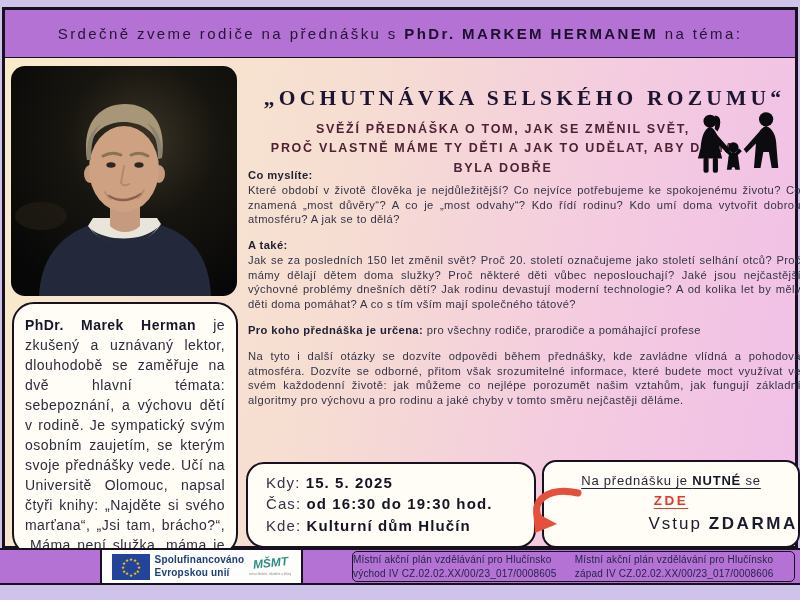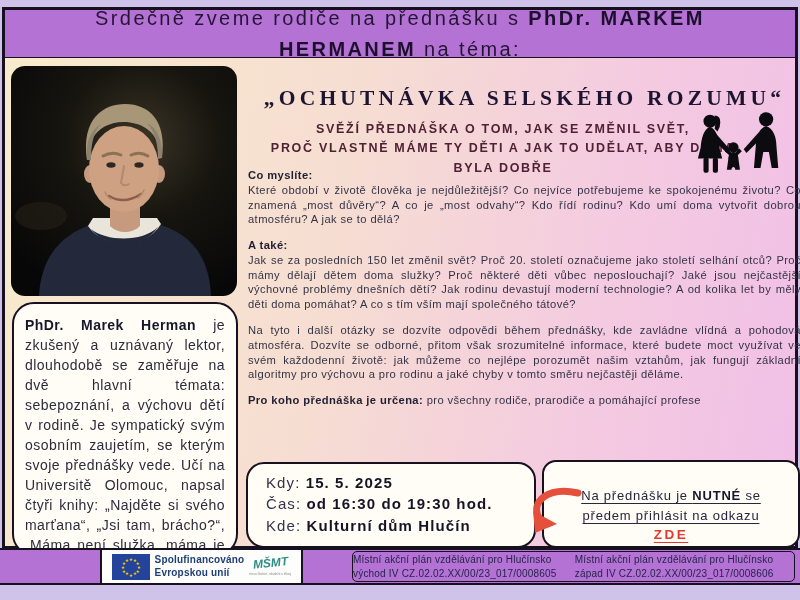--- a/index.html
+++ b/index.html
@@ -12,22 +12,22 @@
   }
   .page { position:absolute; inset:0; }
 
   
   .banner {
     position:absolute; left:2px; right:2px; top:7px; height:53px;
     background:#b472d4; border:3px solid #17111f;
     display:flex; align-items:center; justify-content:center;
   }
   .banner-text {
-    max-width:700px; text-align:center;
-    font-size:20px; letter-spacing:2.4px; line-height:1.55;
+    max-width:700px; text-align:right;
+    font-size:15px; letter-spacing:2.4px; line-height:1.55;
     color:#241535; font-weight:500;
   }
   .banner-text b { font-weight:800; color:#1d0f2e; }
 
   
   .flyer-body {
     position:absolute; left:2px; right:2px; top:58px; height:490px;
     background:linear-gradient(100deg,#f8ebcc 0%,#f6ddd2 42%,#f4cbe0 72%,#f1bfe7 100%);
     border-left:3px solid #17111f; border-right:3px solid #17111f; border-bottom:2px solid #17111f;
   }
@@ -75,21 +75,21 @@
     position:absolute; left:241px; top:404px; width:290px; height:86px;
     background:#fffdf6; border:2.5px solid #17111f; border-radius:18px;
     padding:8px 0 0 18px;
   }
   .event-row { font-size:15px; letter-spacing:1.1px; line-height:1.42; color:#33334a; }
   .event-row b { color:#141424; font-weight:800; }
 
   .reg-box {
     position:absolute; left:537px; top:402px; width:258px; height:88px;
     background:#fffdf6; border:2.5px solid #17111f; border-radius:14px;
-    text-align:center; padding-top:24px;
+    text-align:center; padding-top:9px;
   }
   .reg-line {
     font-size:13px; letter-spacing:.8px; line-height:1.5; color:#26263c;
     text-decoration:underline; text-underline-offset:2.5px; text-decoration-thickness:1.3px;
   }
   .reg-line b { font-weight:800; color:#17172b; }
   .reg-link {
     display:inline-block; margin-top:1px;
     font-size:13.5px; font-weight:800; letter-spacing:2.5px; color:#e03a2f;
     text-decoration:underline; text-underline-offset:2.5px; cursor:pointer;
@@ -201,39 +201,38 @@
 
     <div class="content">
       <p class="block">
         <span class="h">Co myslíte:</span><br>
         <span>Které období v životě člověka je nejdůležitější? Co nejvíce potřebujeme ke spokojenému životu? Co znamená „most důvěry“? A co je „most odvahy“? Kdo řídí rodinu? Kdo umí doma vytvořit dobrou atmosféru? A jak se to dělá?</span>
       </p>
       <p class="block">
         <span class="h">A také:</span><br>
         <span>Jak se za posledních 150 let změnil svět? Proč 20. století označujeme jako století selhání otců? Proč mámy dělají dětem doma služky? Proč některé děti vůbec neposlouchají? Jaké jsou nejčastější výchovné problémy dnešních dětí? Jak rodinu devastují moderní technologie? A od kolika let by měly děti doma pomáhat?  A co s tím vším mají společného tátové?</span>
       </p>
-      <p class="block">Na tyto i další otázky se dozvíte odpovědi během přednášky, kde zavládne vlídná a pohodová atmosféra. Dozvíte se odborné, přitom však srozumitelné informace, které budete moct využívat ve svém každodenní životě: jak můžeme co nejlépe porozumět našim vztahům, jak fungují základní algoritmy pro výchovu a pro rodinu a jaké chyby v tomto směru nejčastěji děláme.</p>
       <p class="block">
         <span class="h">Pro koho přednáška je určena:</span><span> pro všechny rodiče, prarodiče a pomáhající profese</span>
       </p>
+      <p class="block">Na tyto i další otázky se dozvíte odpovědi během přednášky, kde zavládne vlídná a pohodová atmosféra. Dozvíte se odborné, přitom však srozumitelné informace, které budete moct využívat ve svém každodenní životě: jak můžeme co nejlépe porozumět našim vztahům, jak fungují základní algoritmy pro výchovu a pro rodinu a jaké chyby v tomto směru nejčastěji děláme.</p>
     </div>
 
     <div class="event-box">
       <div class="event-row"><span>Kdy: </span><b>15. 5. 2025</b></div>
       <div class="event-row"><span>Čas: </span><b>od 16:30 do 19:30 hod.</b></div>
       <div class="event-row"><span>Kde: </span><b>Kulturní dům Hlučín</b></div>
     </div>
 
     <div class="reg-box">
       <svg class="reg-arrow" viewBox="0 0 58 52" aria-hidden="true">
         <path d="M52,7 C22,0 4,16 13,32" stroke="#e4503c" stroke-width="7" fill="none" stroke-linecap="round"></path>
         <polygon points="7,25 31,38 9,47" fill="#e4503c"></polygon>
       </svg>
       <div class="reg-line"><span>Na přednášku je </span><b>NUTNÉ</b><span> se</span></div>
-      <div class="reg-line">předem přihlásit na odkazu</div>
       <div><span class="reg-link">ZDE</span></div>
       <div class="entry"><span>Vstup </span><b>ZDARMA</b></div>
     </div>
 
   </div>
 
   <div class="footer-strip">
     <div class="logo-box">
       <svg width="38" height="26" viewBox="0 0 38 26" aria-hidden="true">
         <rect x="0" y="0" width="38" height="26" fill="#24439b"></rect>

